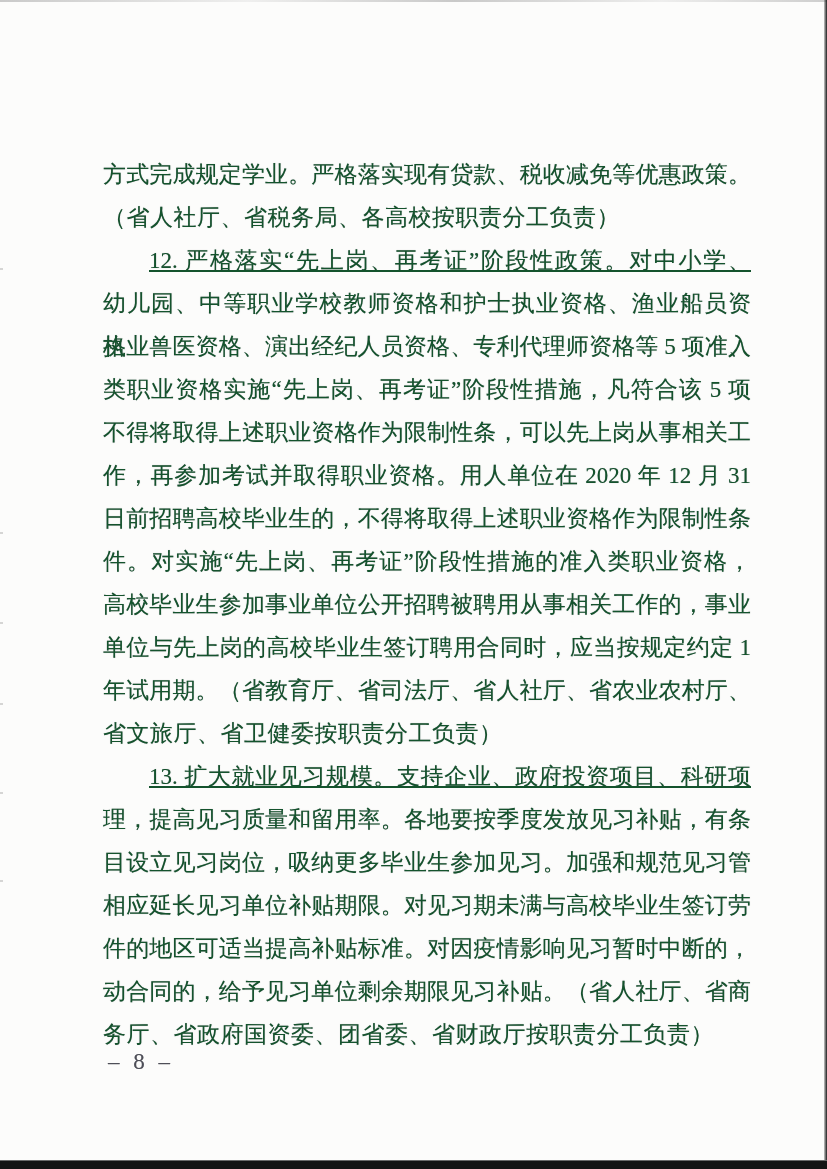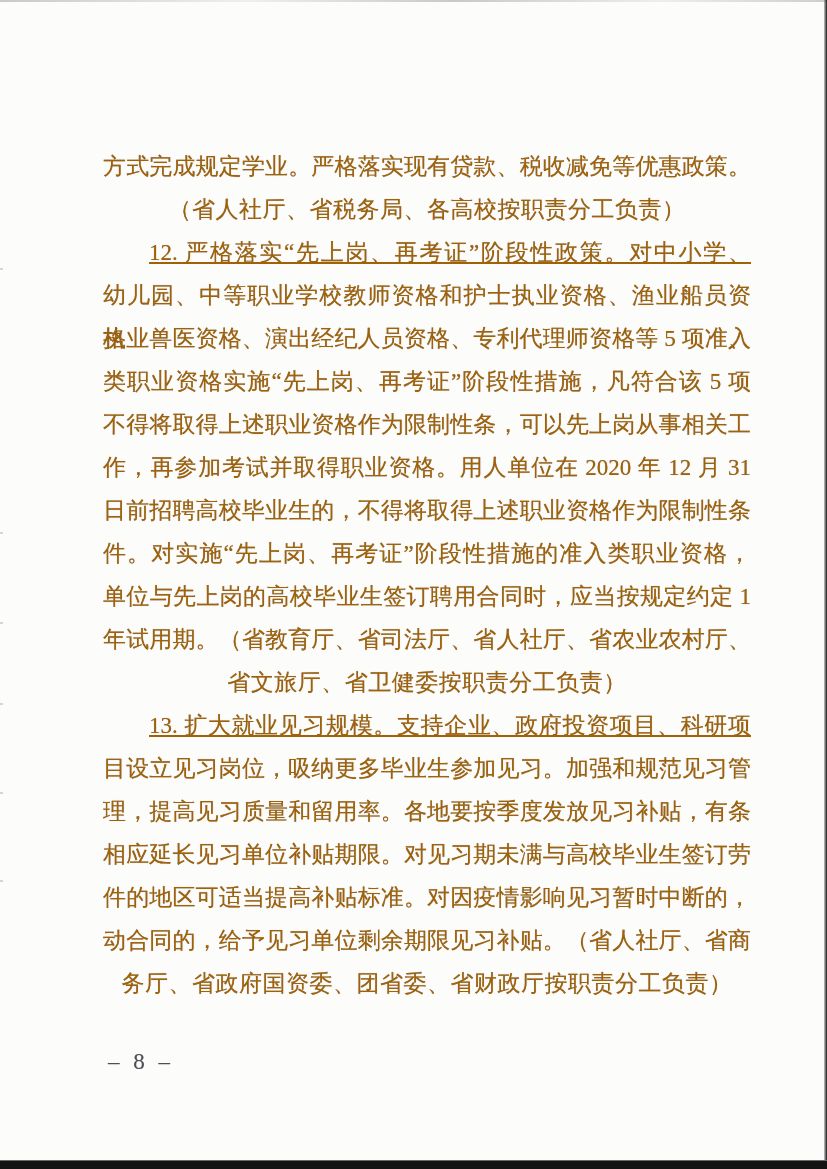--- a/index.html
+++ b/index.html
@@ -49,44 +49,44 @@
     position: absolute;
     left: 0;
     width: 3px;
     height: 2px;
     background: #9a9a9a;
     opacity: 0.4;
   }
   .textblock {
     position: absolute;
     left: 103px;
-    top: 145px;
+    top: 153px;
     width: 648px;
-    color: #a16207;
+    color: #14532d;
     font-size: 23px;
     text-shadow: 0 0 0.7px rgba(70,70,80,0.55);
   }
   .line {
     height: 43px;
     line-height: 43px;
     white-space: pre;
     overflow: visible;
   }
   .j {
     white-space: normal;
     text-align: justify;
     text-align-last: justify;
   }
   .indent {
     box-sizing: border-box;
     padding-left: 46px;
     text-decoration: underline;
   }
   .last {
-    text-align: center;
+    text-align: left;
     letter-spacing: 0.5px;
   }
   .pagenum {
     position: absolute;
     left: 108px;
     top: 1047px;
     height: 30px;
     line-height: 30px;
     font-size: 23px;
     color: #4e4f58;
@@ -114,26 +114,27 @@
     <div class="line j">方式完成规定学业。严格落实现有贷款、税收减免等优惠政策。</div>
     <div class="line last">（省人社厅、省税务局、各高校按职责分工负责）</div>
     <div class="line j indent">12. 严格落实“先上岗、再考证”阶段性政策。对中小学、</div>
     <div class="line j">幼儿园、中等职业学校教师资格和护士执业资格、渔业船员资格、</div>
     <div class="line j">执业兽医资格、演出经纪人员资格、专利代理师资格等 5 项准入</div>
     <div class="line j">类职业资格实施“先上岗、再考证”阶段性措施，凡符合该 5 项</div>
     <div class="line j">不得将取得上述职业资格作为限制性条，可以先上岗从事相关工</div>
     <div class="line j">作，再参加考试并取得职业资格。用人单位在 2020 年 12 月 31</div>
     <div class="line j">日前招聘高校毕业生的，不得将取得上述职业资格作为限制性条</div>
     <div class="line j">件。对实施“先上岗、再考证”阶段性措施的准入类职业资格，</div>
+    <div class="line j">高校毕业生参加事业单位公开招聘被聘用从事相关工作的，事业</div>
     <div class="line j">单位与先上岗的高校毕业生签订聘用合同时，应当按规定约定 1</div>
     <div class="line j">年试用期。（省教育厅、省司法厅、省人社厅、省农业农村厅、</div>
     <div class="line last">省文旅厅、省卫健委按职责分工负责）</div>
     <div class="line j indent">13. 扩大就业见习规模。支持企业、政府投资项目、科研项</div>
+    <div class="line j">理，提高见习质量和留用率。各地要按季度发放见习补贴，有条</div>
     <div class="line j">目设立见习岗位，吸纳更多毕业生参加见习。加强和规范见习管</div>
-    <div class="line j">理，提高见习质量和留用率。各地要按季度发放见习补贴，有条</div>
     <div class="line j">相应延长见习单位补贴期限。对见习期未满与高校毕业生签订劳</div>
     <div class="line j">件的地区可适当提高补贴标准。对因疫情影响见习暂时中断的，</div>
     <div class="line j">动合同的，给予见习单位剩余期限见习补贴。（省人社厅、省商</div>
     <div class="line last">务厅、省政府国资委、团省委、省财政厅按职责分工负责）</div>
   </div>
 
   <div class="pagenum">– 8 –</div>
 
 </div>
 

